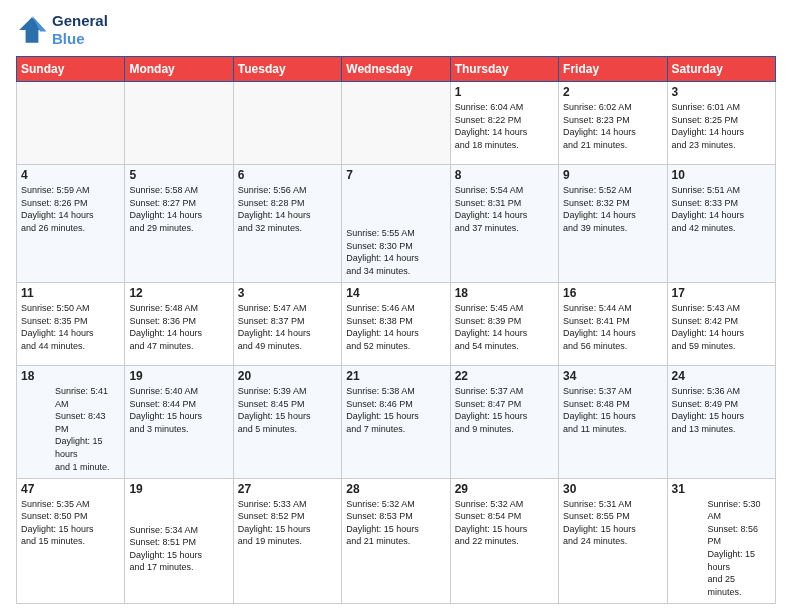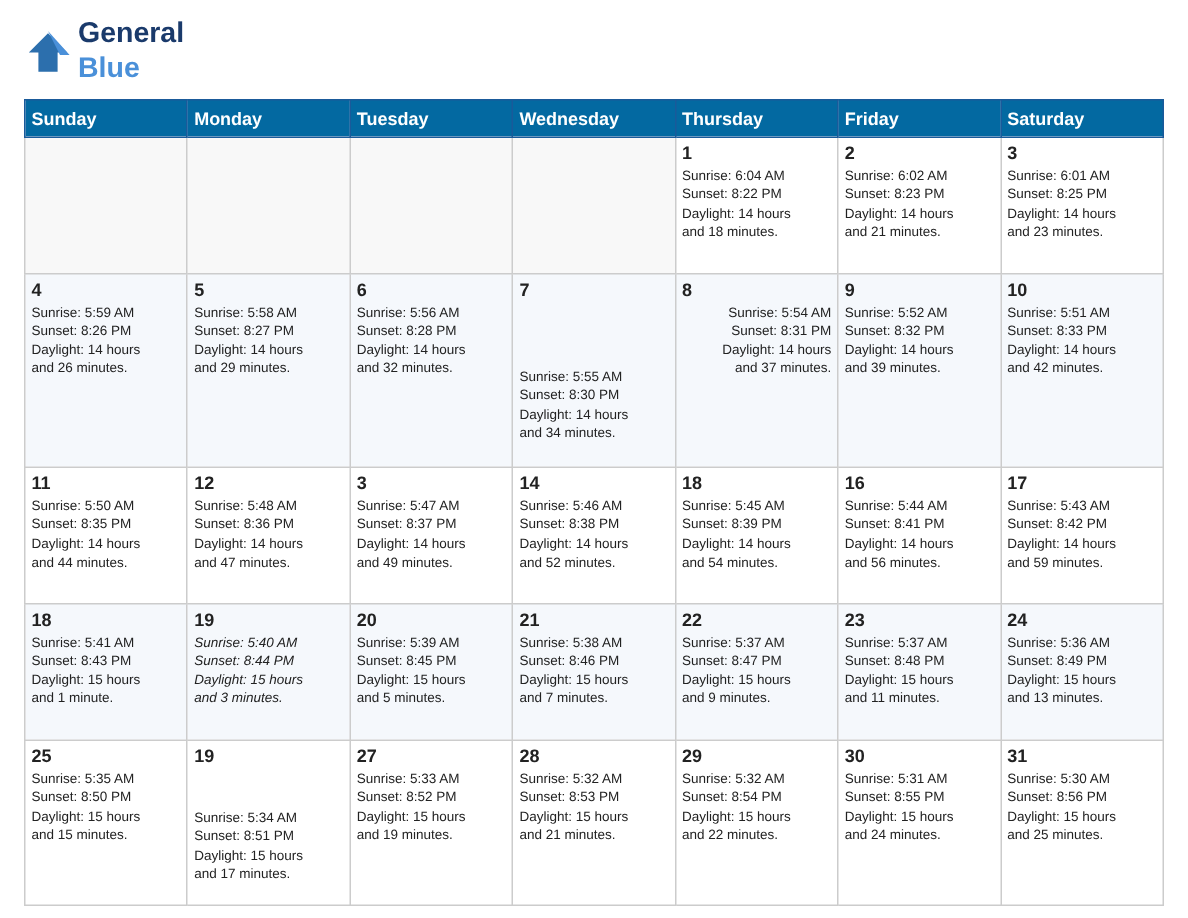--- a/index.html
+++ b/index.html
@@ -22,21 +22,21 @@
       justify-content: space-between;
       align-items: flex-start;
       margin-bottom: 8px;
     }
     .logo {
       display: flex;
       align-items: center;
       gap: 4px;
     }
     .logo-text {
-      font-size: 19px;
+      font-size: 15px;
       font-weight: bold;
       color: #1a3a6b;
       line-height: 1.2;
     }
     .logo-icon {
       width: 32px;
       height: 32px;
     }
     .title-section {
       text-align: right;
@@ -51,21 +51,21 @@
       color: #444;
     }
     .calendar {
       flex: 1;
       border: 1px solid #ccc;
       border-collapse: collapse;
       width: 100%;
       table-layout: fixed;
     }
     .calendar th {
-      background: #0369a1;
+      background: #ef4444;
       color: #fff;
       font-size: 12px;
       font-weight: bold;
       padding: 5px 4px;
       text-align: left;
       border: 1px solid #1a5a9a;
     }
     .calendar td {
       border: 1px solid #ccc;
       vertical-align: top;
@@ -178,21 +178,21 @@
           </td>
           <td>
             <span class="day-number">7</span>
             <div class="day-info" style="white-space: pre-line; margin-top: 45px;">Sunrise: 5:55 AM
 Sunset: 8:30 PM
 Daylight: 14 hours
 and 34 minutes.</div>
           </td>
           <td>
             <span class="day-number">8</span>
-            <div class="day-info" style="white-space: pre-line; text-align: right;">Sunrise: 5:54 AM
+            <div class="day-info" style="white-space: pre-line;">Sunrise: 5:54 AM
 Sunset: 8:31 PM
 Daylight: 14 hours
 and 37 minutes.</div>
           </td>
           <td>
             <span class="day-number">9</span>
             <div class="day-info" style="white-space: pre-line;">Sunrise: 5:52 AM
 Sunset: 8:32 PM
 Daylight: 14 hours
 and 39 minutes.</div>
@@ -252,28 +252,28 @@
             <span class="day-number">17</span>
             <div class="day-info" style="white-space: pre-line;">Sunrise: 5:43 AM
 Sunset: 8:42 PM
 Daylight: 14 hours
 and 59 minutes.</div>
           </td>
         </tr>
         <tr>
           <td>
             <span class="day-number">18</span>
-            <div class="day-info" style="white-space: pre-line;">Sunrise: 5:41 AM
+            <div class="day-info" style="white-space: pre-line; margin-left: 34px;">Sunrise: 5:41 AM
 Sunset: 8:43 PM
 Daylight: 15 hours
 and 1 minute.</div>
           </td>
           <td>
             <span class="day-number">19</span>
-            <div class="day-info" style="white-space: pre-line; font-style: italic;">Sunrise: 5:40 AM
+            <div class="day-info" style="white-space: pre-line;">Sunrise: 5:40 AM
 Sunset: 8:44 PM
 Daylight: 15 hours
 and 3 minutes.</div>
           </td>
           <td>
             <span class="day-number">20</span>
             <div class="day-info" style="white-space: pre-line;">Sunrise: 5:39 AM
 Sunset: 8:45 PM
 Daylight: 15 hours
 and 5 minutes.</div>
@@ -286,37 +286,37 @@
 and 7 minutes.</div>
           </td>
           <td>
             <span class="day-number">22</span>
             <div class="day-info" style="white-space: pre-line;">Sunrise: 5:37 AM
 Sunset: 8:47 PM
 Daylight: 15 hours
 and 9 minutes.</div>
           </td>
           <td>
-            <span class="day-number">23</span>
+            <span class="day-number">34</span>
             <div class="day-info" style="white-space: pre-line;">Sunrise: 5:37 AM
 Sunset: 8:48 PM
 Daylight: 15 hours
 and 11 minutes.</div>
           </td>
           <td>
             <span class="day-number">24</span>
             <div class="day-info" style="white-space: pre-line;">Sunrise: 5:36 AM
 Sunset: 8:49 PM
 Daylight: 15 hours
 and 13 minutes.</div>
           </td>
         </tr>
         <tr>
           <td>
-            <span class="day-number">25</span>
+            <span class="day-number">47</span>
             <div class="day-info" style="white-space: pre-line;">Sunrise: 5:35 AM
 Sunset: 8:50 PM
 Daylight: 15 hours
 and 15 minutes.</div>
           </td>
           <td>
             <span class="day-number">19</span>
             <div class="day-info" style="white-space: pre-line; margin-top: 28px;">Sunrise: 5:34 AM
 Sunset: 8:51 PM
 Daylight: 15 hours
@@ -345,21 +345,21 @@
           </td>
           <td>
             <span class="day-number">30</span>
             <div class="day-info" style="white-space: pre-line;">Sunrise: 5:31 AM
 Sunset: 8:55 PM
 Daylight: 15 hours
 and 24 minutes.</div>
           </td>
           <td>
             <span class="day-number">31</span>
-            <div class="day-info" style="white-space: pre-line;">Sunrise: 5:30 AM
+            <div class="day-info" style="white-space: pre-line; margin-left: 36px;">Sunrise: 5:30 AM
 Sunset: 8:56 PM
 Daylight: 15 hours
 and 25 minutes.</div>
           </td>
         </tr>
       </tbody>
   </table>
 </div>
 
 </body></html>

